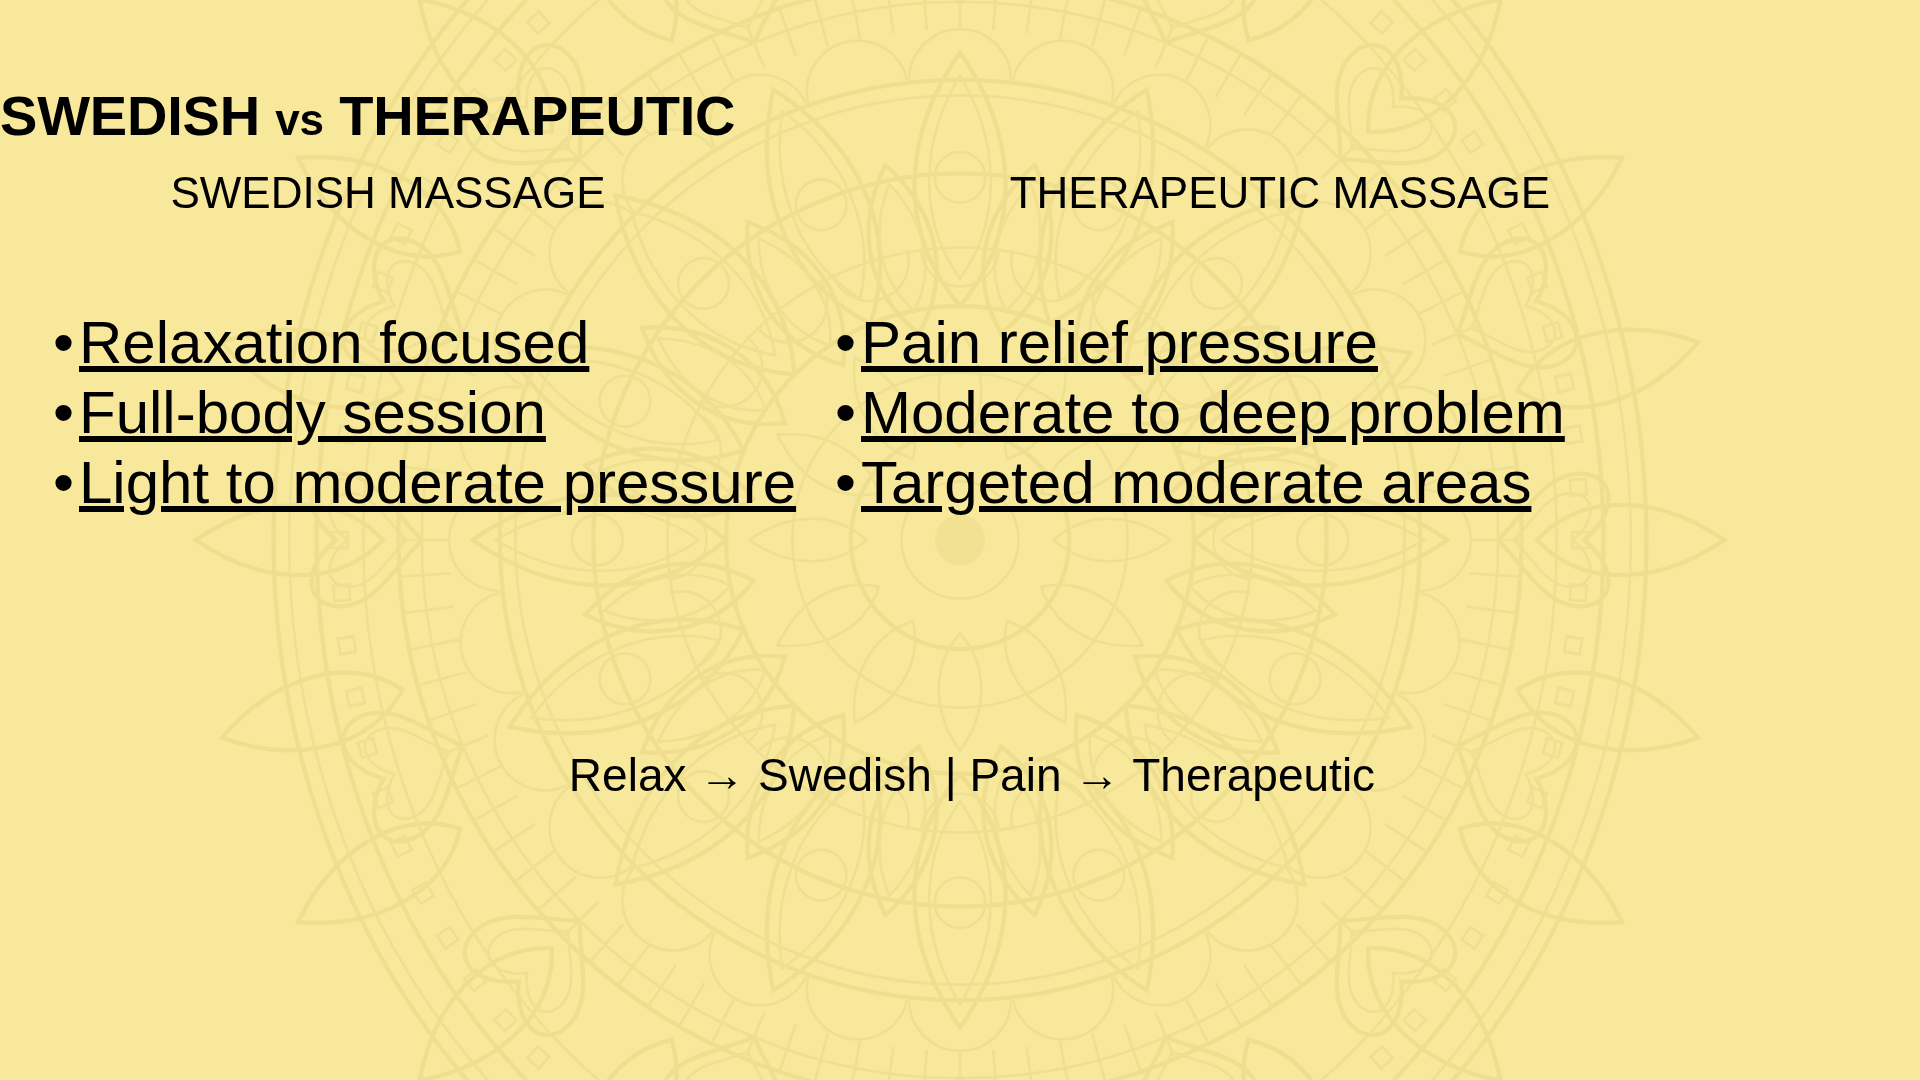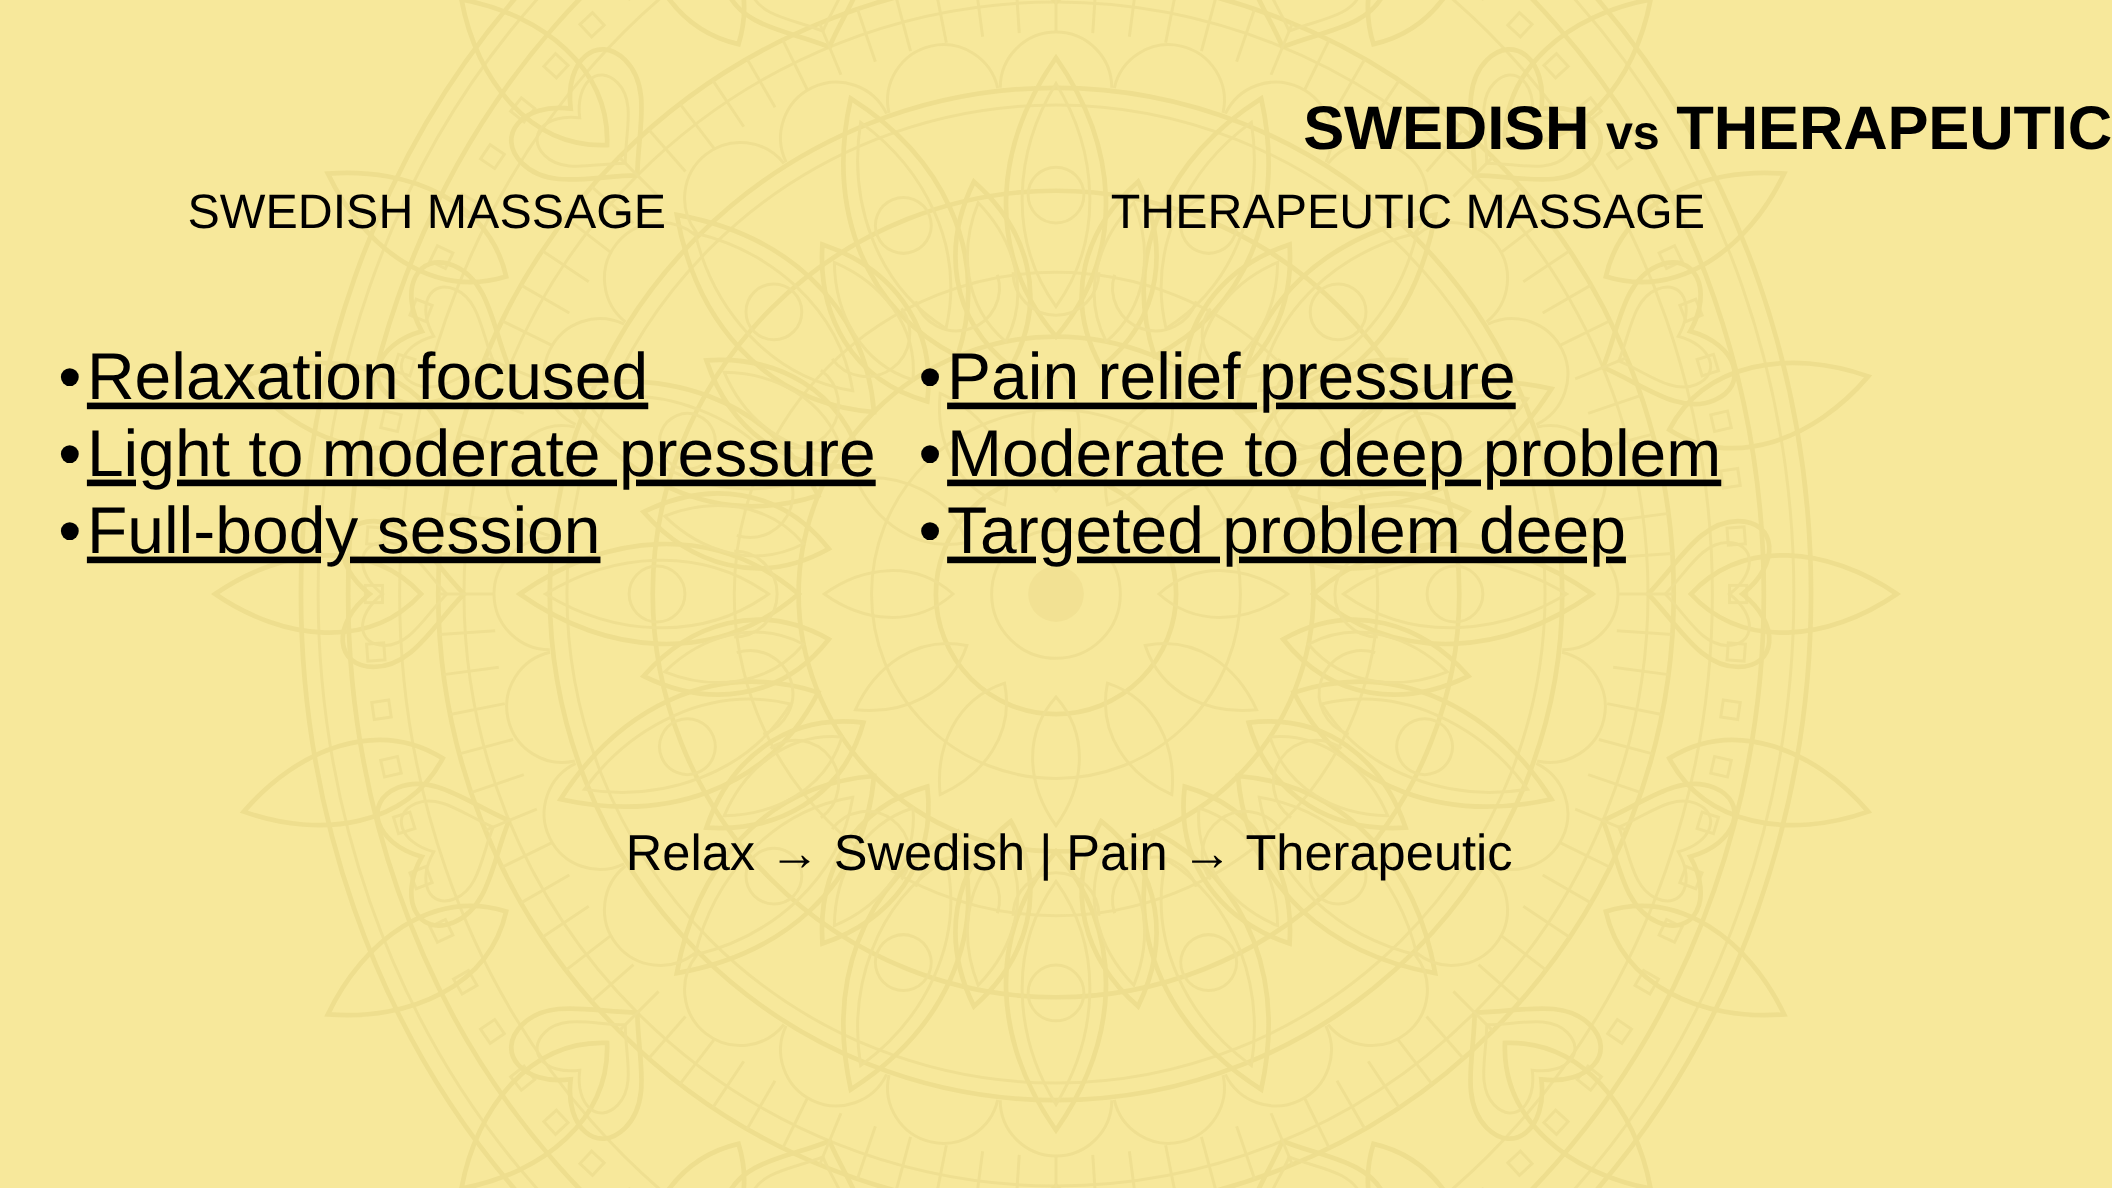--- a/index.html
+++ b/index.html
@@ -41,27 +41,26 @@
   #content {
     position: absolute;
     inset: 0;
   }
 
   #slide-title {
     position: absolute;
     left: 0;
     right: 0;
     top: 47px;
-    text-align: right;
+    text-align: left;
     font-size: 56px;
     font-weight: bold;
     letter-spacing: -0.2px;
     line-height: 1.1;
     white-space: nowrap;
-    padding-left: 24px;
   }
   #slide-title .vs-word {
     font-size: 44px;
     font-weight: bold;
   }
 
   .column {
     position: absolute;
     top: 168px;
     width: 760px;
@@ -515,39 +514,39 @@
       <span>SWEDISH</span><span> </span><span class="vs-word">vs</span><span> </span><span>THERAPEUTIC</span>
     </h1>
 
     <div class="column" id="column-swedish">
       <div class="column-heading">SWEDISH MASSAGE</div>
       <ul class="bullet-list">
         <li class="bullet-item">
           <span class="bullet-dot">•</span><span>Relaxation focused</span>
         </li>
         <li class="bullet-item">
-          <span class="bullet-dot">•</span><span>Light to moderate pressure</span>
+          <span class="bullet-dot">•</span><span>Full-body session</span>
         </li>
         <li class="bullet-item">
-          <span class="bullet-dot">•</span><span>Full-body session</span>
+          <span class="bullet-dot">•</span><span>Light to moderate pressure</span>
         </li>
       </ul>
     </div>
 
     <div class="column" id="column-therapeutic">
       <div class="column-heading">THERAPEUTIC MASSAGE</div>
       <ul class="bullet-list">
         <li class="bullet-item">
           <span class="bullet-dot">•</span><span>Pain relief pressure</span>
         </li>
         <li class="bullet-item">
           <span class="bullet-dot">•</span><span>Moderate to deep problem</span>
         </li>
         <li class="bullet-item">
-          <span class="bullet-dot">•</span><span>Targeted problem deep</span>
+          <span class="bullet-dot">•</span><span>Targeted moderate areas</span>
         </li>
       </ul>
     </div>
 
     <div id="tagline">Relax → Swedish | Pain → Therapeutic</div>
 
   </div>
 </div>
 
 </body></html>

